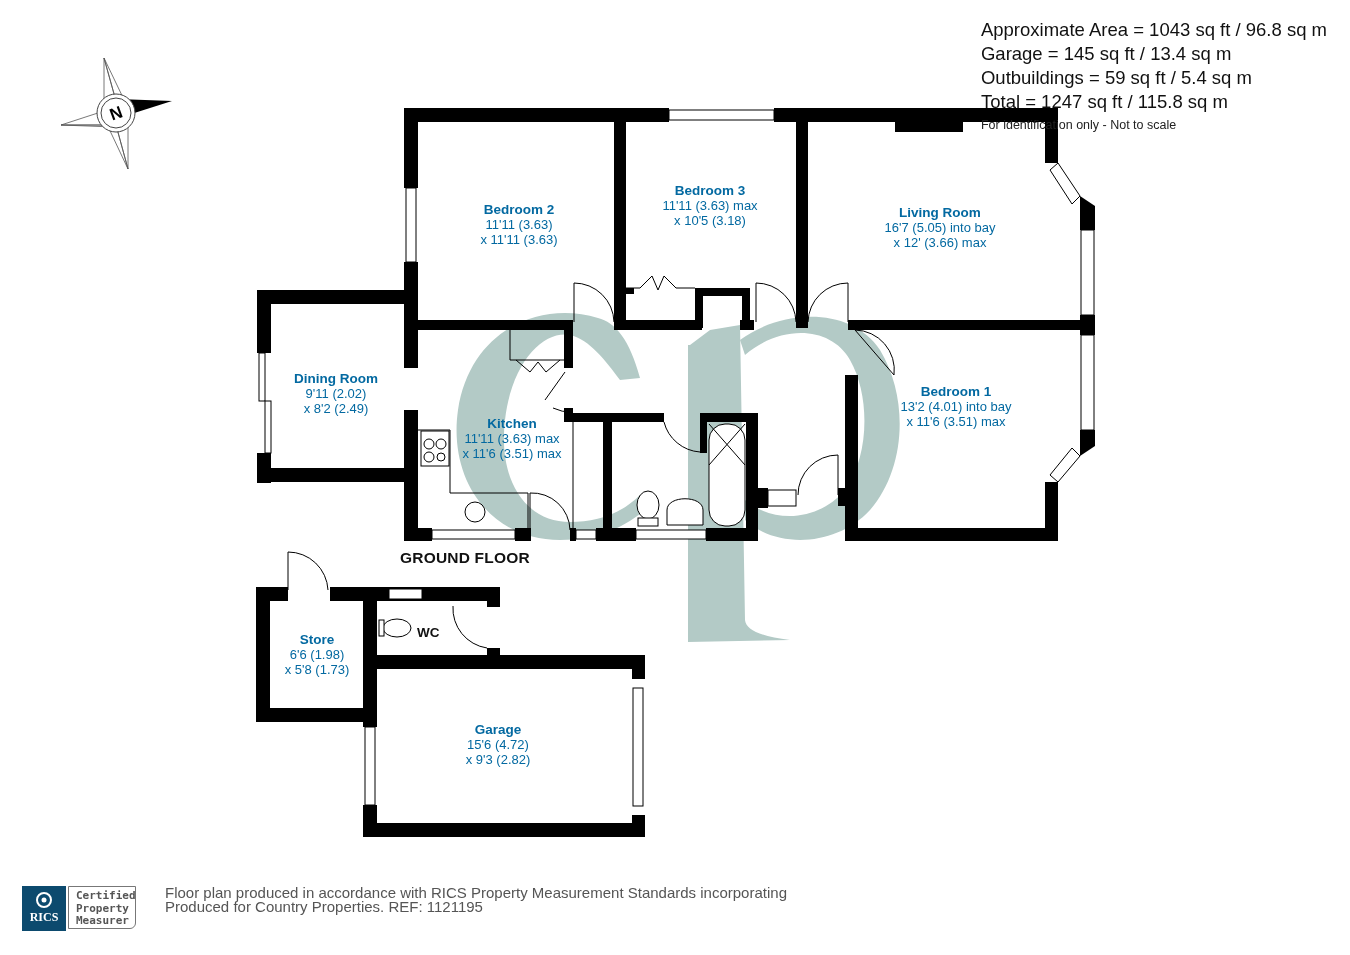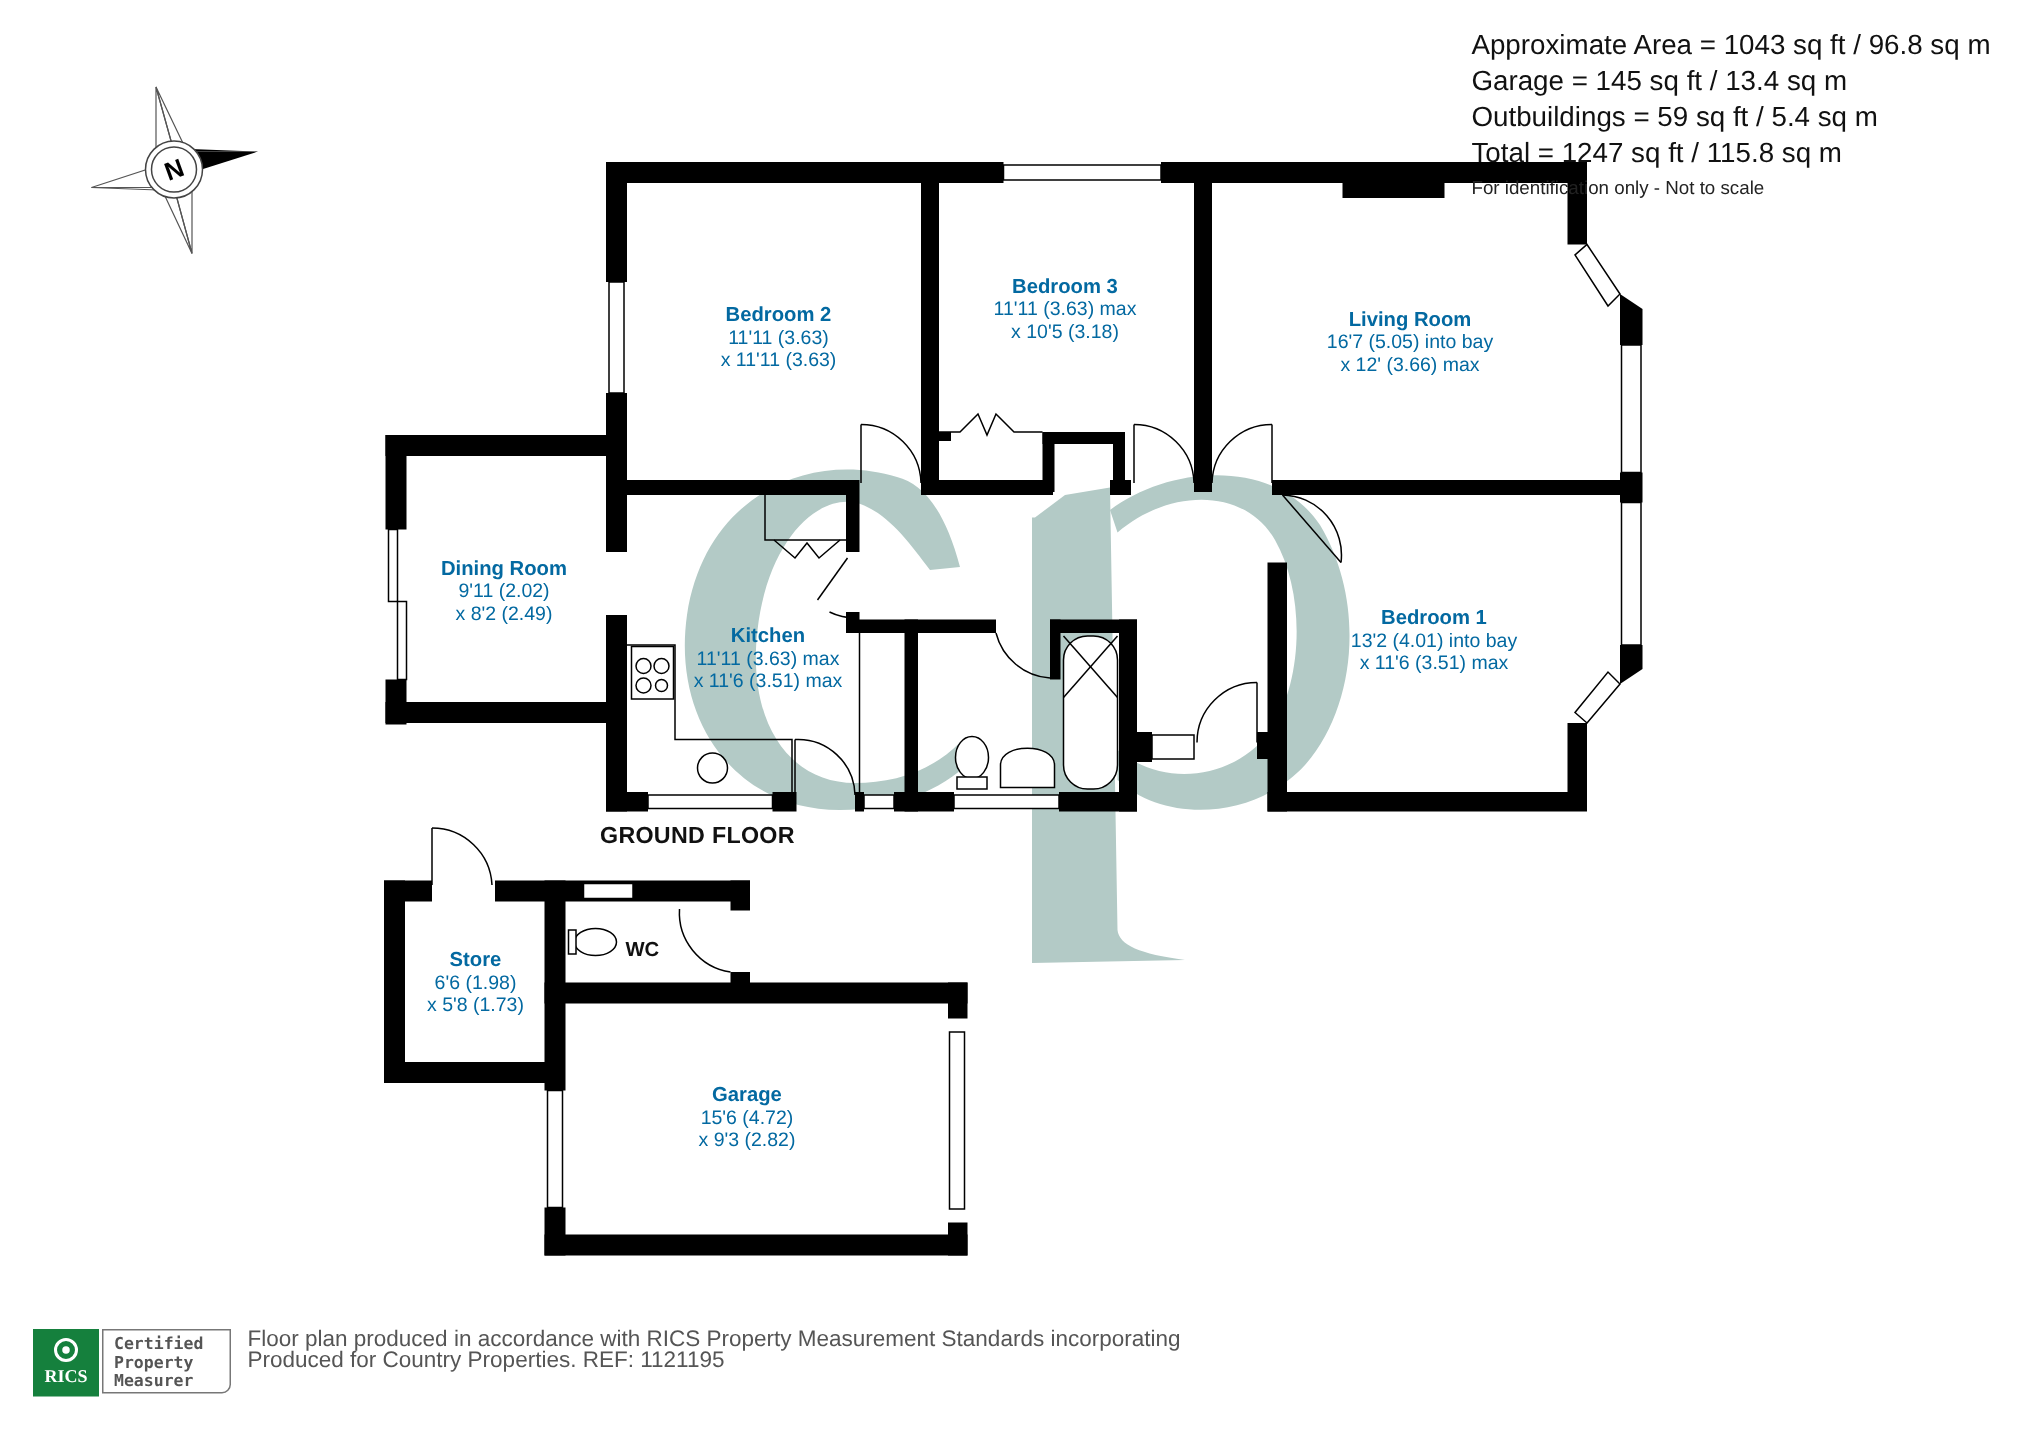--- a/index.html
+++ b/index.html
@@ -6,23 +6,23 @@
   body { width: 1350px; height: 955px; position: relative; overflow: hidden; font-family: "Liberation Sans", sans-serif; }
   #plan { position: absolute; left: 0; top: 0; width: 1350px; height: 955px; }
   .area-block { position: absolute; right: 23px; top: 18px; text-align: left; color: #111; }
   .area-line { font-size: 18.5px; line-height: 24px; white-space: nowrap; }
   .area-note { font-size: 12.5px; line-height: 18px; margin-top: 2px; color: #222; }
   .room-label { position: absolute; text-align: center; color: #0369a1; font-size: 13px; line-height: 15px; transform: translateX(-50%); white-space: nowrap; }
   .room-label .name { font-weight: bold; font-size: 13.5px; }
   .floor-title { position: absolute; left: 400px; top: 549px; font-weight: bold; font-size: 15.5px; color: #111; letter-spacing: 0.2px; }
   .wc-label { position: absolute; left: 417px; top: 625px; font-weight: bold; font-size: 13.5px; color: #111; }
   .footer-badge { position: absolute; left: 22px; top: 886px; width: 134px; height: 45px; }
-  .rics-box { position: absolute; left: 0; top: 0; width: 44px; height: 45px; background: #15803d; color: #fff; font-weight: bold; font-size: 11px; text-align: center; }
+  .rics-box { position: absolute; left: 0; top: 0; width: 44px; height: 45px; background: #0c4a6e; color: #fff; font-weight: bold; font-size: 11px; text-align: center; }
   .rics-box .rics-text { position: absolute; bottom: 6px; width: 100%; font-family: "Liberation Serif", serif; font-size: 12px; }
-  .cert-box { position: absolute; left: 46px; top: 0; width: 86px; height: 43px; border: 1px solid #777; border-radius: 0 0 6px 0; color: #555; font-family: "DejaVu Sans Mono", monospace; font-size: 11px; line-height: 12.5px; padding: 3px 0 0 7px; box-sizing: border-box; font-weight: bold; }
+  .cert-box { position: absolute; left: 46px; top: 0; width: 68px; height: 43px; border: 1px solid #777; border-radius: 0 0 6px 0; color: #555; font-family: "DejaVu Sans Mono", monospace; font-size: 11px; line-height: 12.5px; padding: 3px 0 0 7px; box-sizing: border-box; font-weight: bold; }
   .footer-text { position: absolute; left: 165px; top: 886px; font-size: 15px; line-height: 14px; color: #555; white-space: nowrap; }
 </style>
 </head>
 <body>
 
 <svg id="plan" viewBox="0 0 1350 955" xmlns="http://www.w3.org/2000/svg">
 
   <g fill="#b3cac6">
 
     <path d="M598,318 C540,300 470,330 458,410 C448,480 490,540 560,540 C600,540 630,525 650,505 L640,495 C620,515 595,522 570,522 C525,522 498,480 505,420 C512,360 545,330 570,335 C590,340 605,360 620,380 L640,378 C630,340 615,322 598,318 Z"></path>
@@ -218,21 +218,21 @@
 <div class="room-label" style="left:336px; top:371px;">
   <div class="name">Dining Room</div>
   <div>9'11 (2.02)</div>
   <div>x 8'2 (2.49)</div>
 </div>
 <div class="room-label" style="left:512px; top:416px;">
   <div class="name">Kitchen</div>
   <div>11'11 (3.63) max</div>
   <div>x 11'6 (3.51) max</div>
 </div>
-<div class="room-label" style="left:956px; top:404px;">
+<div class="room-label" style="left:956px; top:384px;">
   <div class="name">Bedroom 1</div>
   <div>13'2 (4.01) into bay</div>
   <div>x 11'6 (3.51) max</div>
 </div>
 <div class="room-label" style="left:317px; top:632px;">
   <div class="name">Store</div>
   <div>6'6 (1.98)</div>
   <div>x 5'8 (1.73)</div>
 </div>
 <div class="room-label" style="left:498px; top:722px;">

